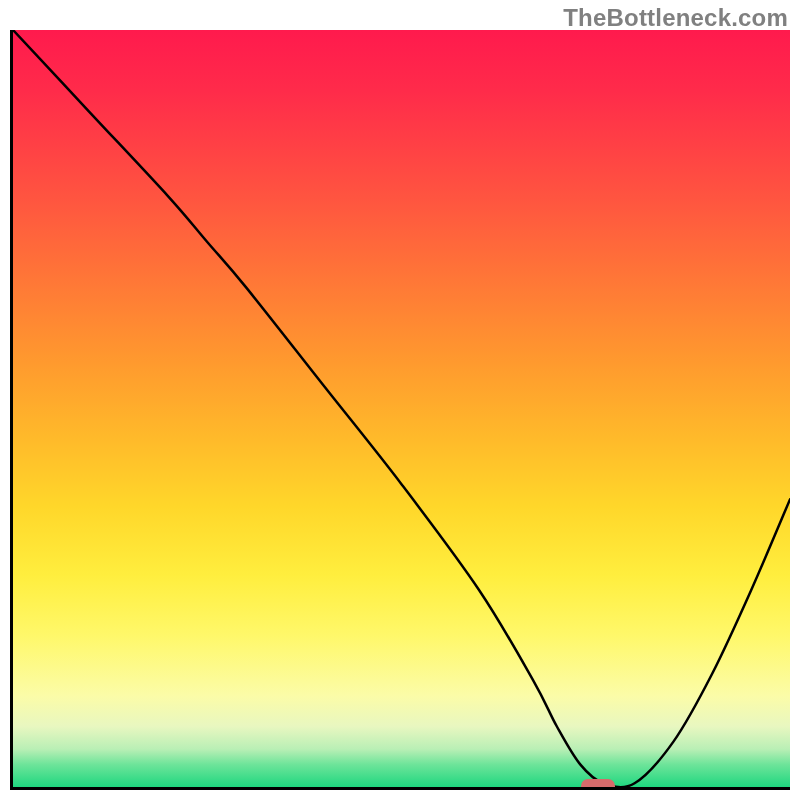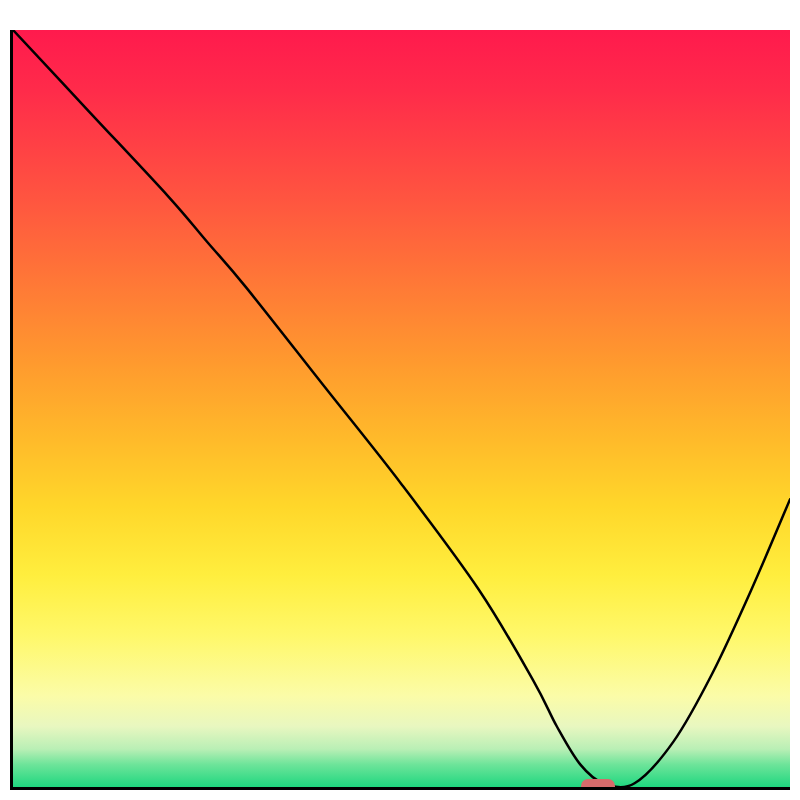--- a/index.html
+++ b/index.html
@@ -68,20 +68,21 @@
     border-radius: 7px;
     background: #d66b6b;
     transform: translate(-50%, -50%);
   }
 </style>
 </head>
 <body>
 
 <div class="container">
 
+  <div class="watermark">TheBottleneck.com</div>
 
   <div class="plot">
     <div class="gradient"></div>
 
     <svg class="curve" viewBox="0 0 780 760" preserveAspectRatio="none">
       <path id="curve-path" fill="none" stroke="#000" stroke-width="2.5" stroke-linejoin="round" stroke-linecap="round" d="M 0 0 C 13 13.933333333333337, 52 55.73333333333336, 78 83.60000000000002 C 104 111.46666666666668, 136.5 145.6666666666666, 156 167.19999999999993 C 175.5 188.73333333333326, 182 197.60000000000005, 195 212.80000000000007 C 208 228.00000000000009, 214.5 234.33333333333331, 234 258.4 C 253.5 282.46666666666664, 286 324.26666666666665, 312 357.2 C 338 390.1333333333333, 364 421.8, 390 456 C 416 490.2, 445.9 529.4666666666667, 468 562.4 C 490.1 595.3333333333333, 509.6 630.8, 522.6 653.6 C 535.6 676.4000000000001, 538.2 685.2666666666667, 546 699.2 C 553.8 713.1333333333334, 561.6 727.7, 569.4 737.2 C 577.1999999999999 746.7, 583.6999999999999 753.0333333333334, 592.8 756.2 C 601.9 759.3666666666667, 612.3 763.1666666666667, 624 756.2 C 635.7 749.2333333333333, 650 732.7666666666667, 663 714.4 C 676 696.0333333333333, 689 671.3333333333334, 702 646 C 715 620.6666666666666, 728 591.5333333333333, 741 562.4 C 754 533.2666666666667, 773.5 486.4, 780 471.2"></path>
     </svg>
 
     <div class="marker" id="optimal-marker" style="left: 585px; top: 756.2px; background: rgb(214, 107, 107);"></div>
   </div>

